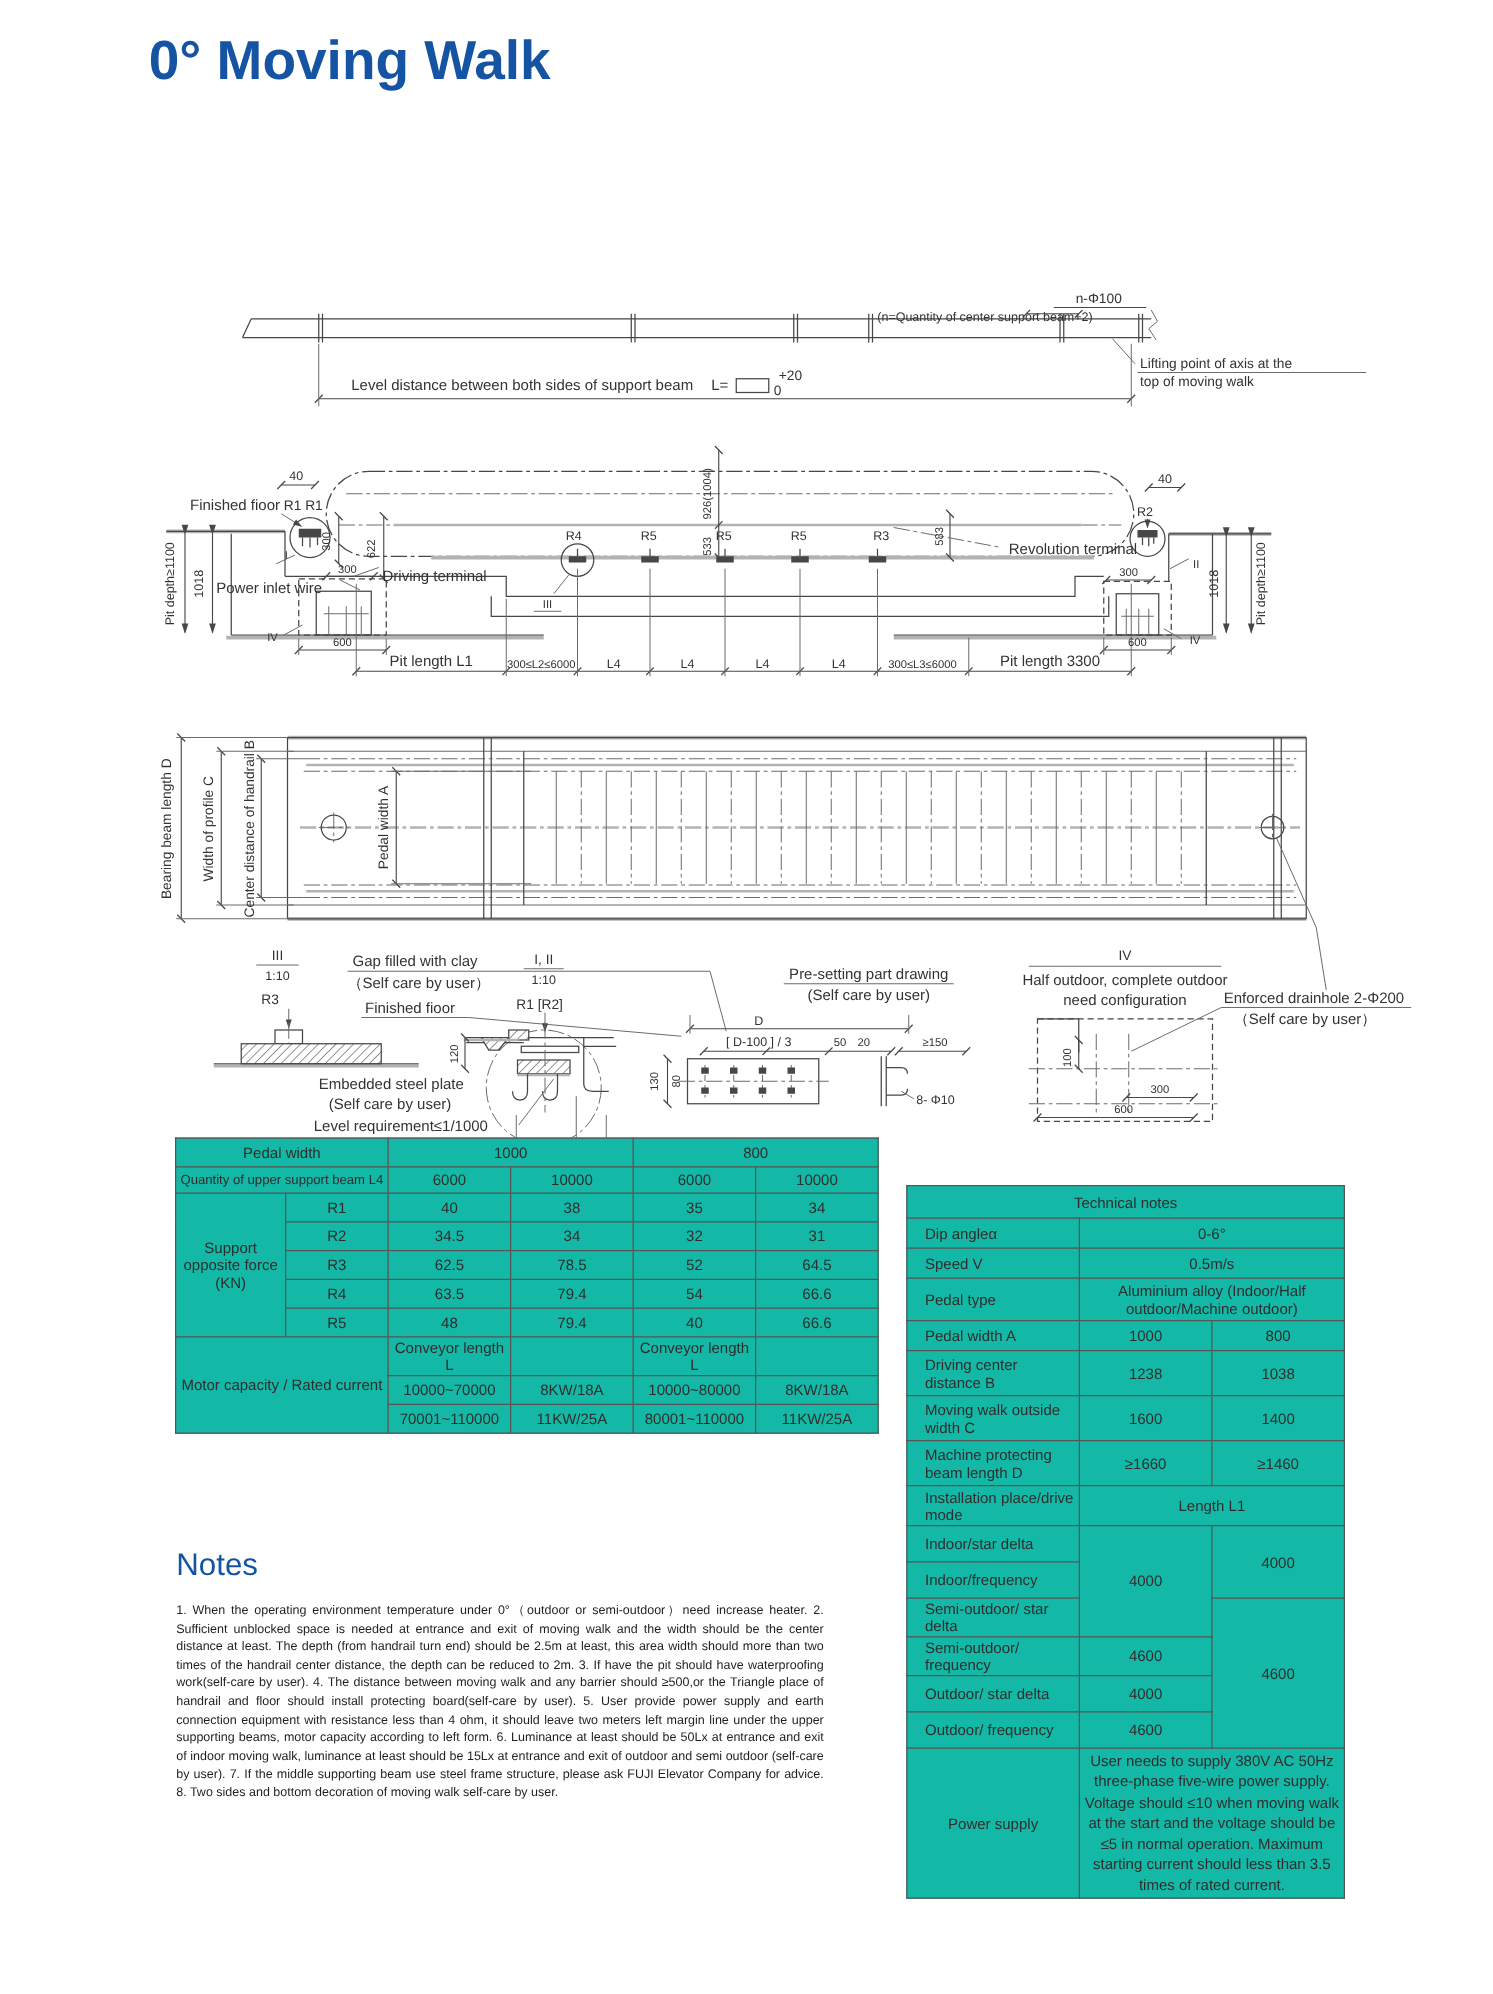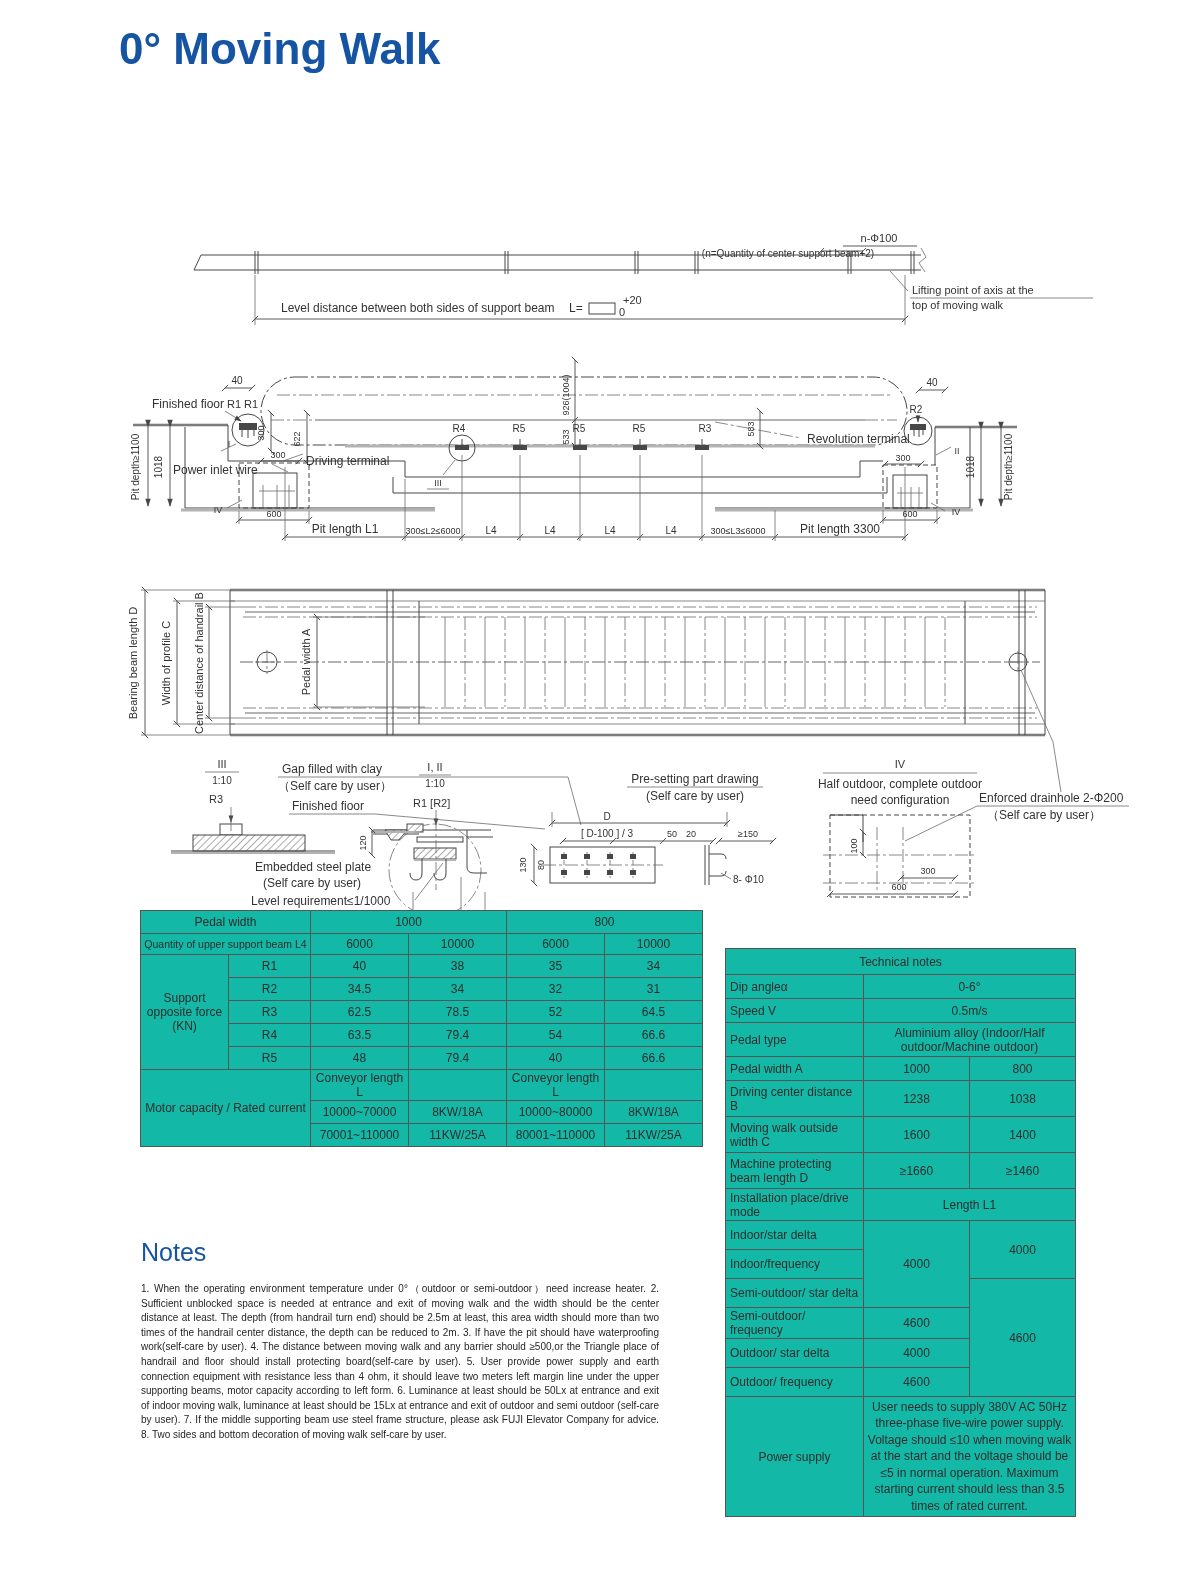--- a/index.html
+++ b/index.html
@@ -14,21 +14,21 @@
   .lt{stroke:#6b6b6b;stroke-width:.8;fill:none;}
   .gy{stroke:#b3b3b3;stroke-width:3;fill:none;}
   .gy2{stroke:#b3b3b3;stroke-width:2;fill:none;}
   .dd{stroke-dasharray:13 3 3 3;}
   .ds{stroke-dasharray:5 3;}
   .dim{stroke:#474747;stroke-width:.9;fill:none;}
   .t9{font-size:9px;} .t10{font-size:10px;} .t11{font-size:11px;} .t12{font-size:12px;}
   .mid{text-anchor:middle;}
   .tbl{border-collapse:collapse;font-size:12px;color:#2e2e2e;table-layout:fixed;background:#14b8a6;}
   .tbl td{border:1px solid #555;text-align:center;padding:1px 3px;vertical-align:middle;}
-  .tbl .lft{text-align:left;padding-left:4px;}
+  .tbl .lft{text-align:left;padding-left:14px;}
   .small{font-size:10.5px;}
   .notes-h{left:126px;top:1238px;font-size:25px;font-weight:normal;color:#1553a3;}
   .notes-b{left:126px;top:1282px;width:518px;font-size:10px;line-height:1.46;color:#1f1f1f;text-align:justify;}
   .ptxt{text-align:justify;padding:6px 10px;line-height:1.37;}
 </style>
 </head>
 <body>
 
 <div class="page">
 

